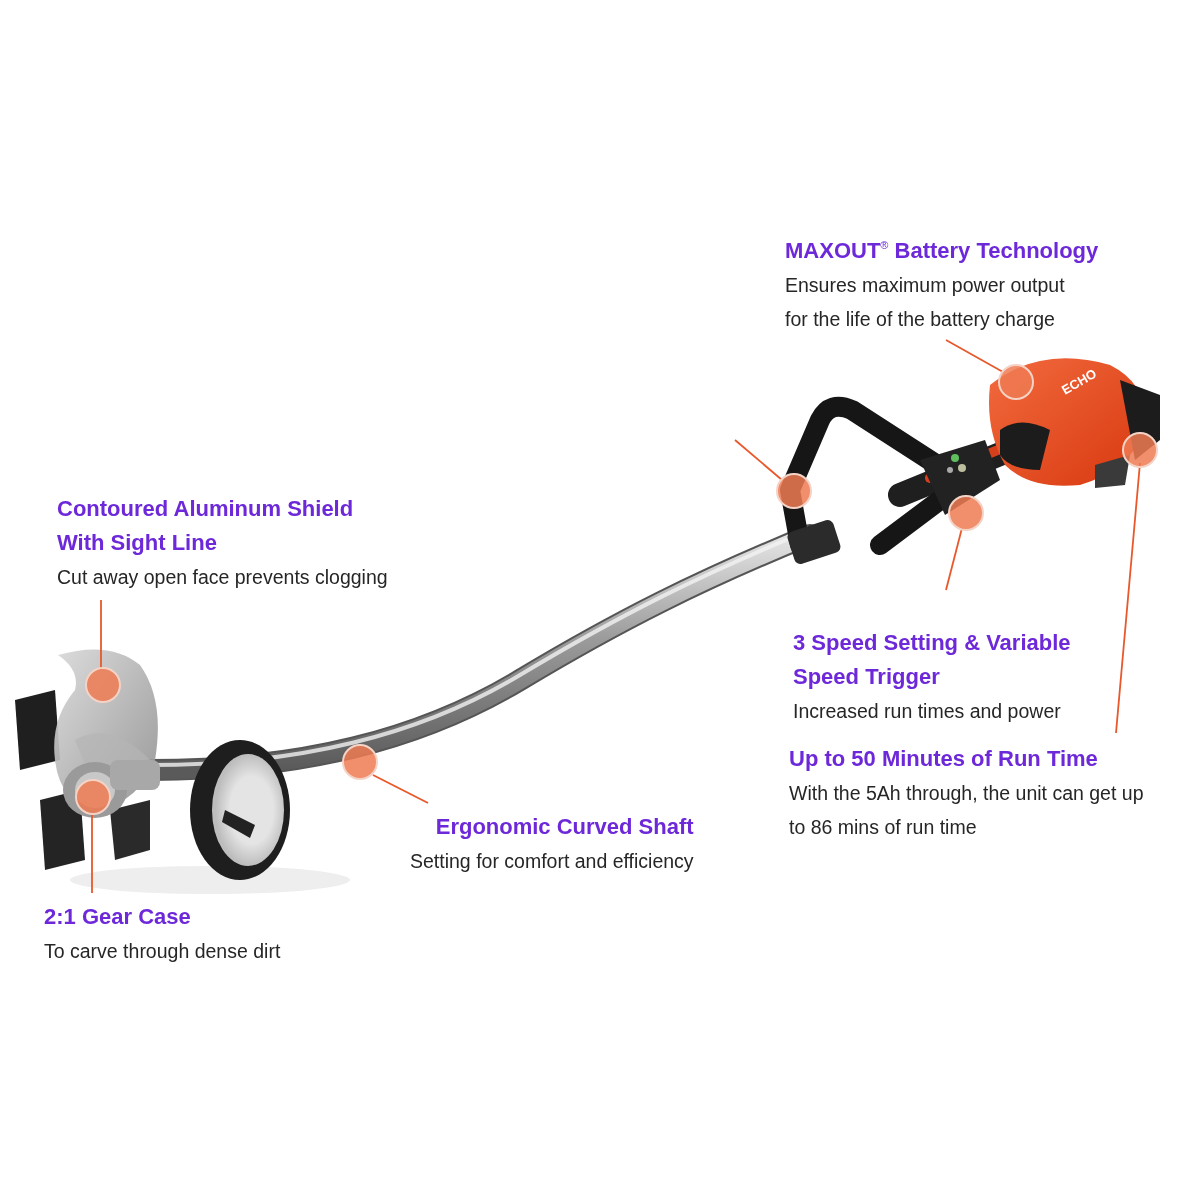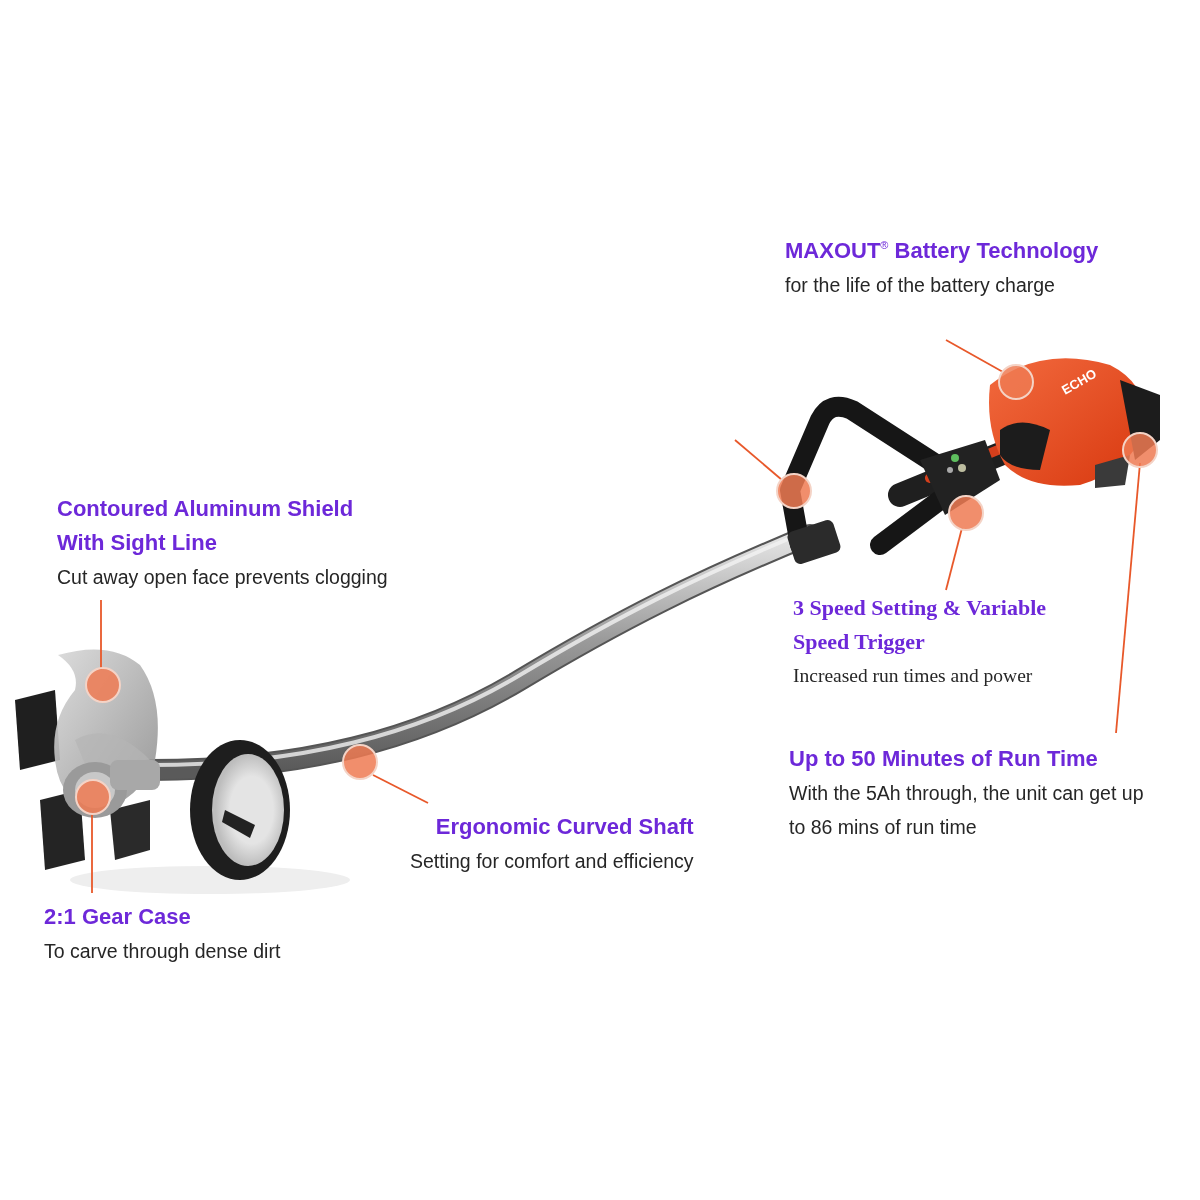--- a/index.html
+++ b/index.html
@@ -107,31 +107,32 @@
       <circle cx="966" cy="513" r="17" fill="#ef7a52" fill-opacity="0.85" stroke="#f4d3c6" stroke-width="2"></circle>
       <circle cx="1140" cy="450" r="17" fill="#ef7a52" fill-opacity="0.85" stroke="#f4d3c6" stroke-width="2"></circle>
       <circle cx="103" cy="685" r="17" fill="#ef7a52" fill-opacity="0.85" stroke="#f4d3c6" stroke-width="2"></circle>
       <circle cx="360" cy="762" r="17" fill="#ef7a52" fill-opacity="0.85" stroke="#f4d3c6" stroke-width="2"></circle>
       <circle cx="93" cy="797" r="17" fill="#ef7a52" fill-opacity="0.85" stroke="#f4d3c6" stroke-width="2"></circle>
     </g>
   </svg>
 
   <div class="callout" style="left:785px; top:228px;">
     <div class="title"><span>MAXOUT</span><sup>®</sup><span> Battery Technology</span></div>
+    <div class="desc">Ensures maximum power output</div>
     <div class="desc">for the life of the battery charge</div>
   </div>
 
 
   <div class="callout" style="left:57px; top:492px;">
     <div class="title">Contoured Aluminum Shield</div>
     <div class="title">With Sight Line</div>
     <div class="desc">Cut away open face prevents clogging</div>
   </div>
 
-  <div class="callout" style="left:793px; top:591px;font-family:Liberation Serif, serif;">
+  <div class="callout" style="left:793px; top:626px;">
     <div class="title">3 Speed Setting &amp; Variable</div>
     <div class="title">Speed Trigger</div>
     <div class="desc">Increased run times and power</div>
   </div>
 
   <div class="callout" style="left:789px; top:742px;">
     <div class="title">Up to 50 Minutes of Run Time</div>
     <div class="desc">With the 5Ah through, the unit can get up</div>
     <div class="desc">to 86 mins of run time</div>
   </div>

